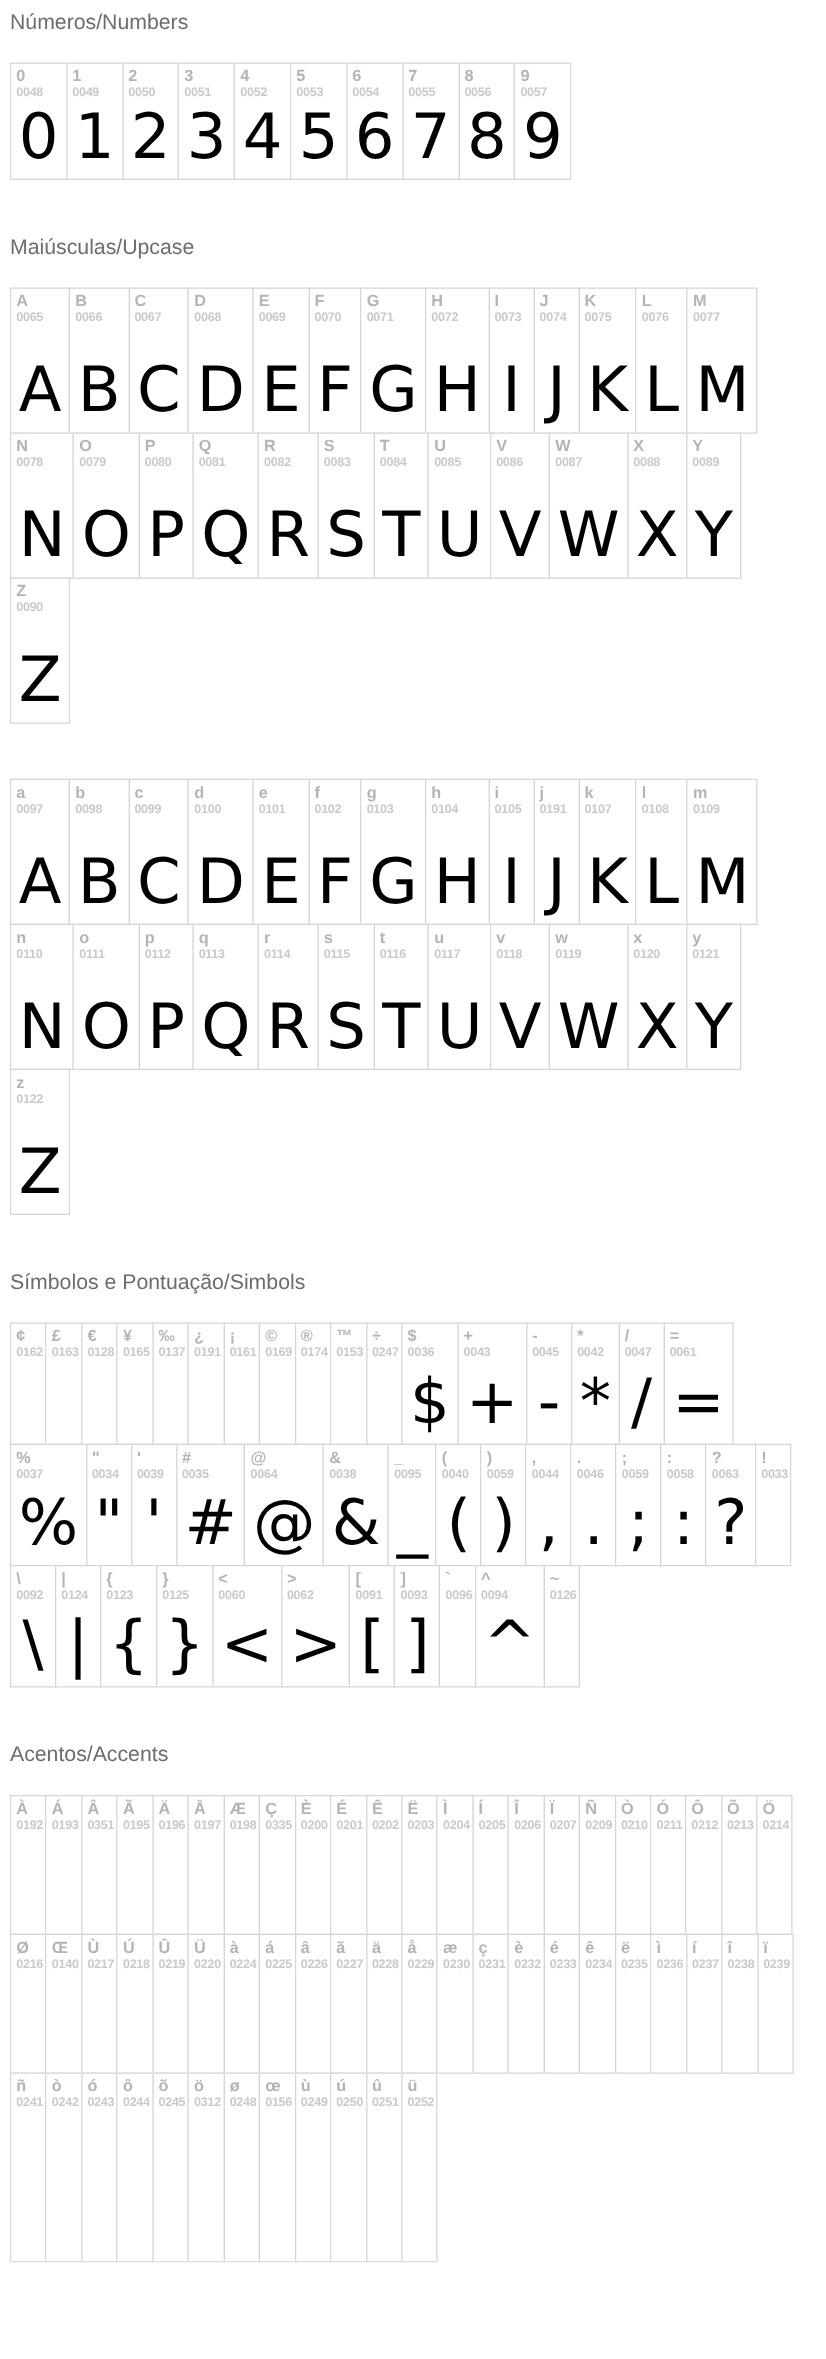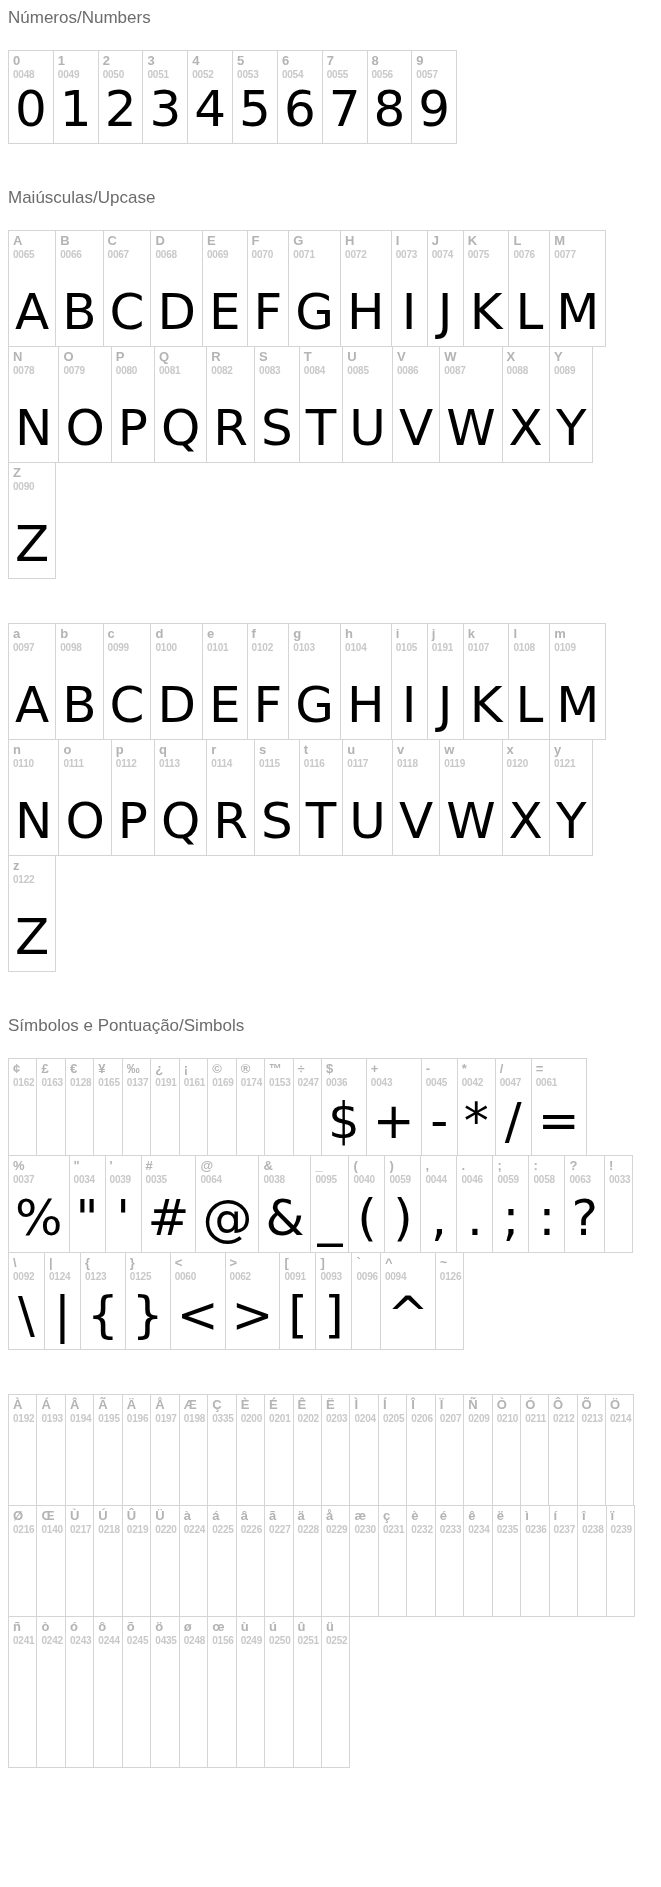--- a/index.html
+++ b/index.html
@@ -798,40 +798,41 @@
             <div class="hdr">
               <span class="ch">~</span>
               <span class="code">0126</span>
             </div>
             <div class="glyph"></div>
           </div>
         </div>
       </div>
     </div>
     <div class="section section-accents">
+      <div class="section-title">Acentos/Accents</div>
       <div class="grid">
         <div class="grid-row">
           <div class="cell empty">
             <div class="hdr">
               <span class="ch">À</span>
               <span class="code">0192</span>
             </div>
             <div class="glyph"></div>
           </div>
           <div class="cell empty">
             <div class="hdr">
               <span class="ch">Á</span>
               <span class="code">0193</span>
             </div>
             <div class="glyph"></div>
           </div>
           <div class="cell empty">
             <div class="hdr">
               <span class="ch">Â</span>
-              <span class="code">0194</span>
+              <span class="code">0351</span>
             </div>
             <div class="glyph"></div>
           </div>
           <div class="cell empty">
             <div class="hdr">
               <span class="ch">Ã</span>
               <span class="code">0195</span>
             </div>
             <div class="glyph"></div>
           </div>
@@ -1150,21 +1151,21 @@
           <div class="cell empty">
             <div class="hdr">
               <span class="ch">õ</span>
               <span class="code">0245</span>
             </div>
             <div class="glyph"></div>
           </div>
           <div class="cell empty">
             <div class="hdr">
               <span class="ch">ö</span>
-              <span class="code">0435</span>
+              <span class="code">0312</span>
             </div>
             <div class="glyph"></div>
           </div>
           <div class="cell empty">
             <div class="hdr">
               <span class="ch">ø</span>
               <span class="code">0248</span>
             </div>
             <div class="glyph"></div>
           </div>

